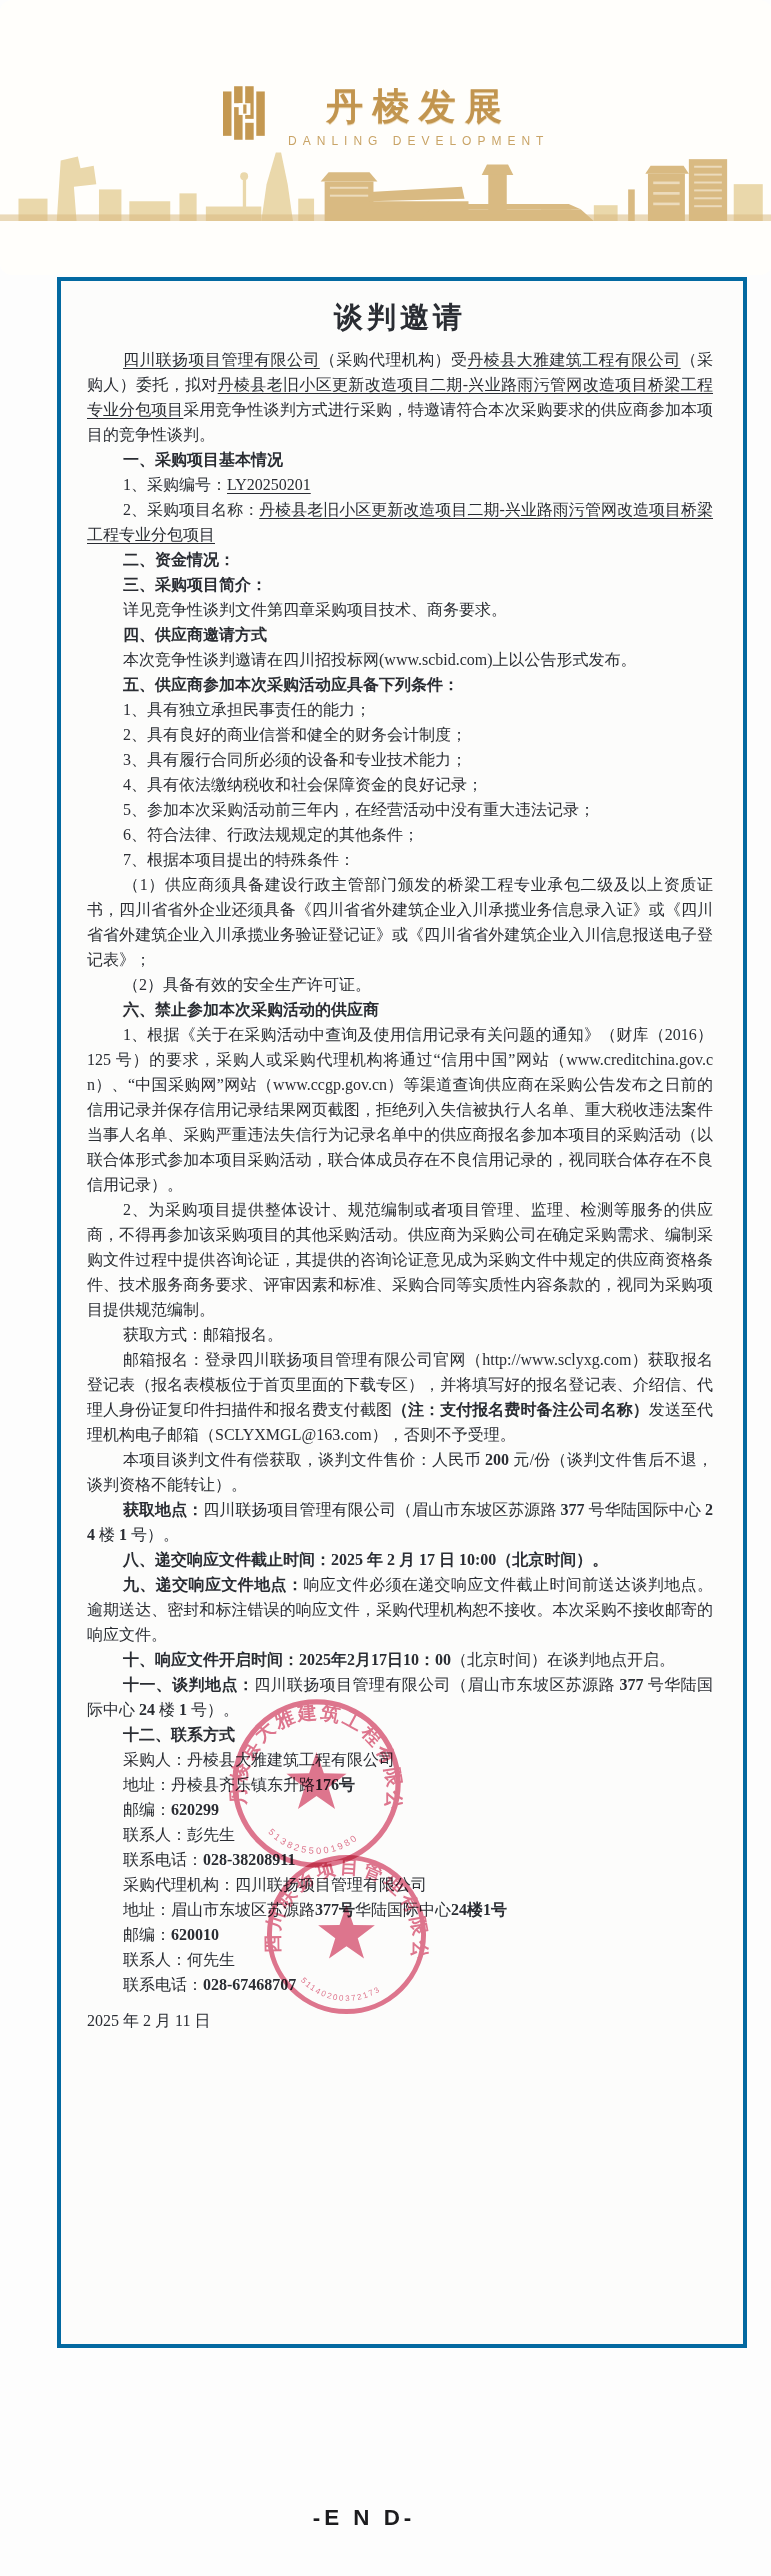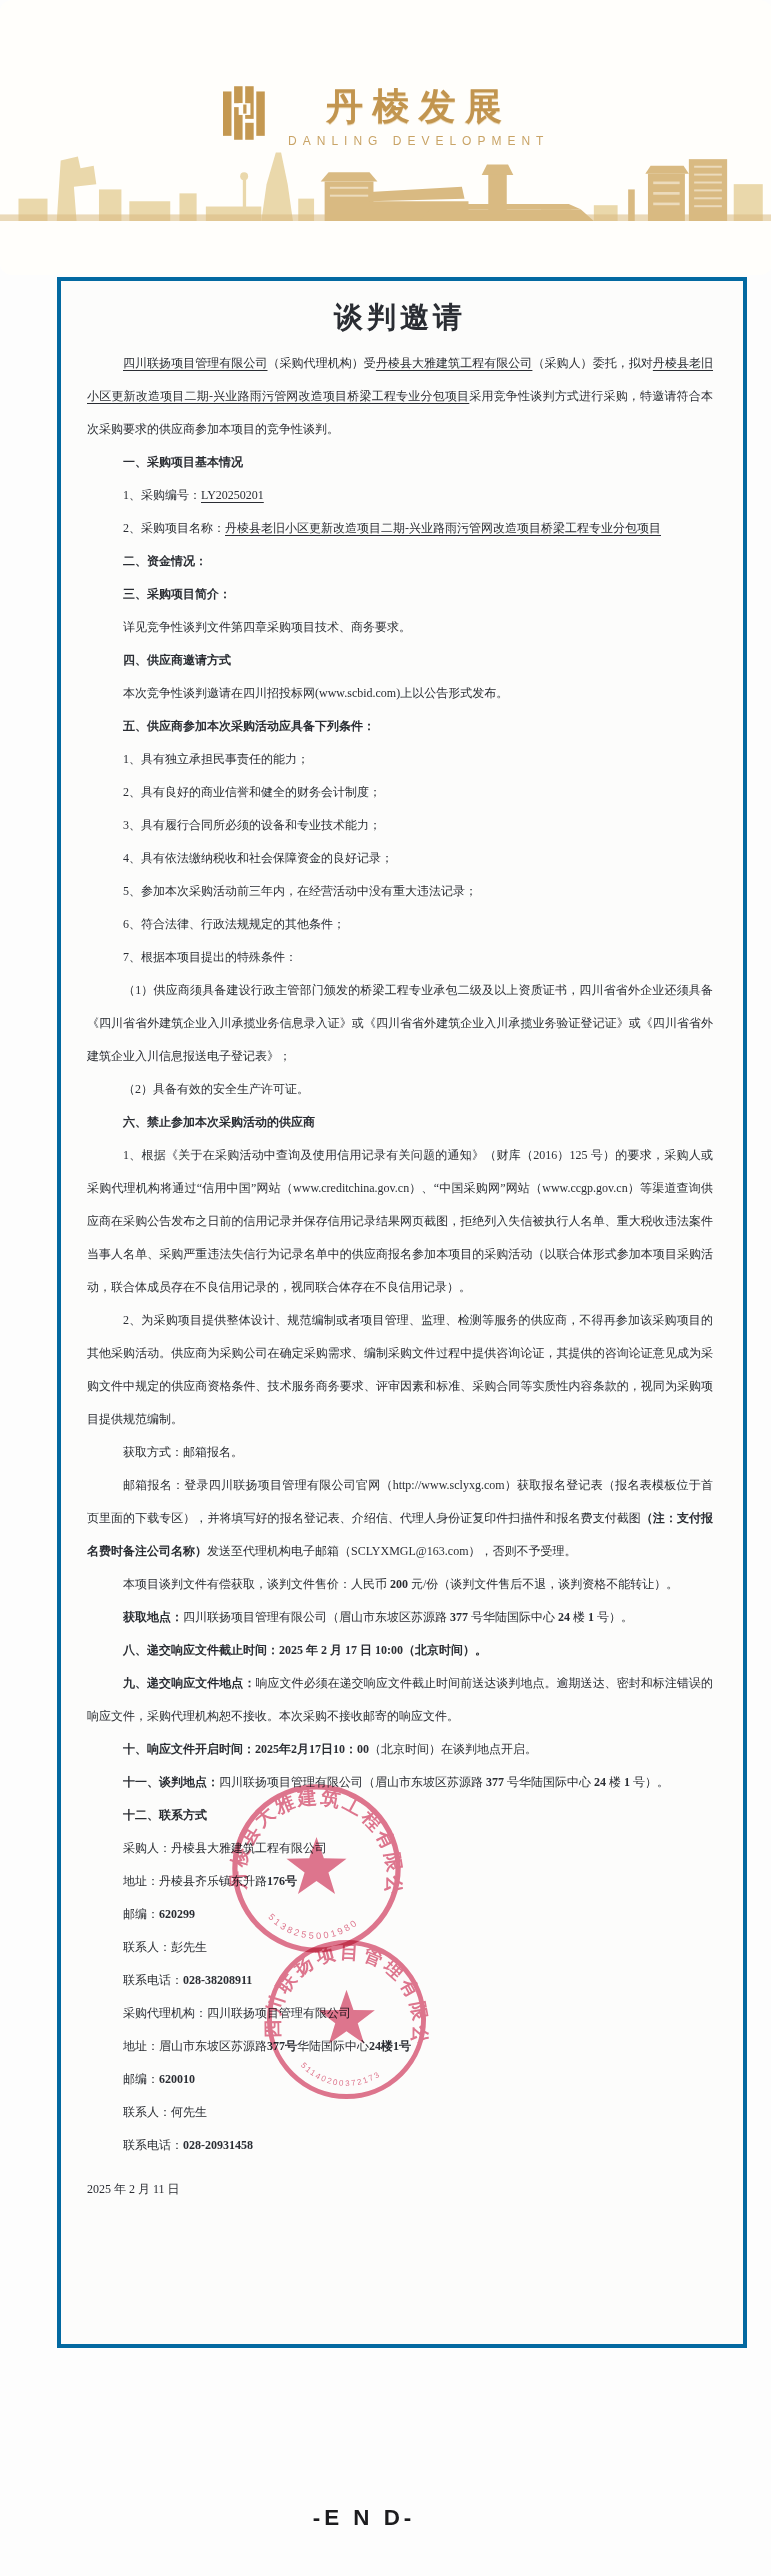--- a/index.html
+++ b/index.html
@@ -14,21 +14,21 @@
   .brand-cn{font-size:37px;line-height:1.15;font-weight:bold;letter-spacing:9.2px;color:#c2954f;
             text-shadow:0 0.7px 0.7px rgba(214,175,106,.55);white-space:nowrap;}
   .brand-en{margin-top:5.3px;font-size:12px;letter-spacing:6px;color:#c9a467;
             font-family:"Liberation Sans",sans-serif;white-space:nowrap;}
   .skyline{position:absolute;top:146px;left:0;width:772px;height:75px;}
   
   .page{position:absolute;top:277px;left:41px;width:690px;height:2071px;box-sizing:border-box;
         background:#fcfcfb;border:4px solid #0369a1;padding:17px 30px 0 26px;overflow:hidden;margin-left:16px;}
   .doc-title{margin:0 0 9.2px 0;text-align:center;font-size:29px;font-weight:bold;
              letter-spacing:4px;text-indent:0;}
-  .para{margin:0;font-size:12px;line-height:33px;text-align:justify;text-indent:36px;
+  .para{margin:0;font-size:16px;line-height:25px;text-align:justify;text-indent:36px;
         word-break:break-all;}
   .para.h{font-weight:bold;}
   .para.date{text-align:left;text-indent:0;padding-right:37px;margin-top:10.6px;}
   .b{font-weight:bold;}
   .u{text-decoration:underline;text-underline-offset:3.3px;}
   .contact-wrap{position:relative;}
   
   .seal{position:absolute;color:#d84f6f;opacity:.78;mix-blend-mode:multiply;pointer-events:none;}
   .seal-1{width:179px;height:179px;left:140px;top:-53px;}
   .seal-2{width:169px;height:169px;left:175px;top:103px;}
@@ -175,19 +175,19 @@
     </svg>
   <p class="para"><span>采购人：丹棱县大雅建筑工程有限公司</span></p>
       <p class="para"><span>地址：丹棱县齐乐镇东升路</span><span class="b">176号</span></p>
       <p class="para"><span>邮编：</span><span class="b">620299</span></p>
       <p class="para"><span>联系人：彭先生</span></p>
       <p class="para"><span>联系电话：</span><span class="b">028-38208911</span></p>
       <p class="para"><span>采购代理机构：四川联扬项目管理有限公司</span></p>
       <p class="para"><span>地址：眉山市东坡区苏源路</span><span class="b">377号</span><span>华陆国际中心</span><span class="b">24楼1号</span></p>
       <p class="para"><span>邮编：</span><span class="b">620010</span></p>
       <p class="para"><span>联系人：何先生</span></p>
-      <p class="para"><span>联系电话：</span><span class="b">028-20931458</span></p>
+      <p class="para"><span>联系电话：</span><span class="b">028-67468707</span></p>
       <p class="para date"><span>2025 年 2 月 11 日</span></p>
     </div>
 </div>
 
 <div class="end-marker">-E N D-</div>
 
 
 </body></html>

